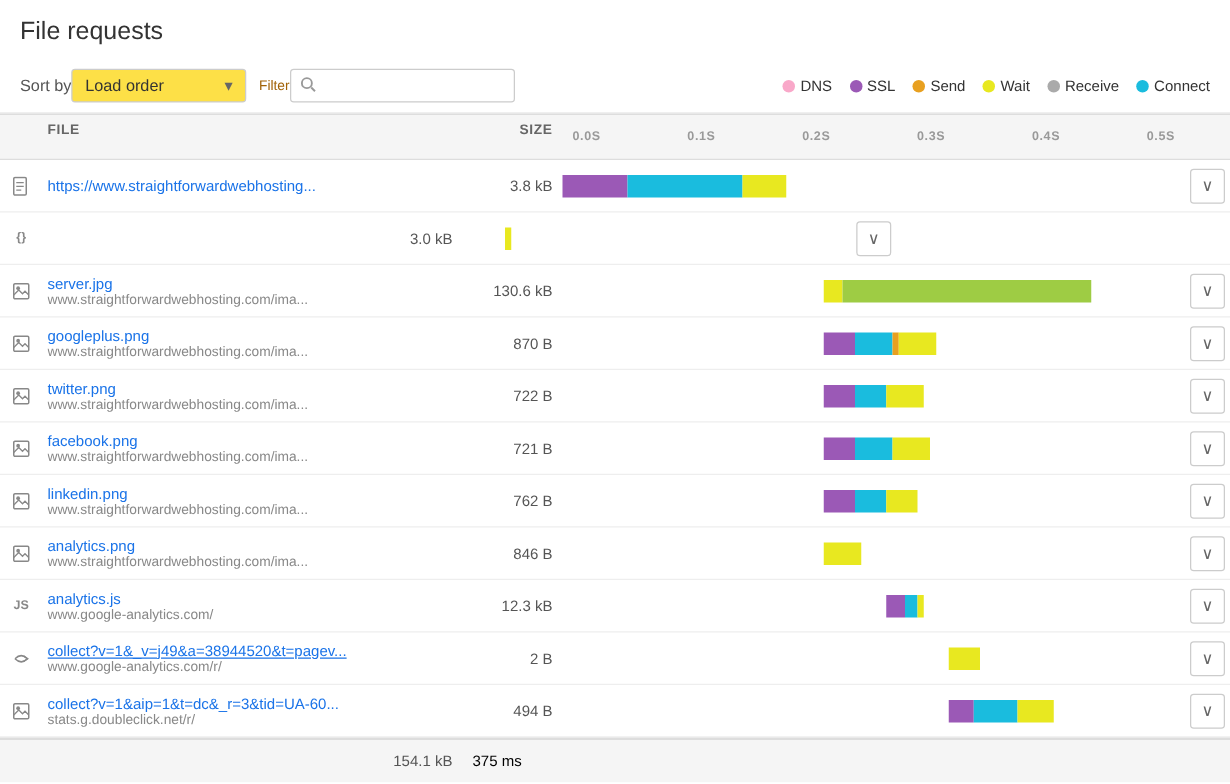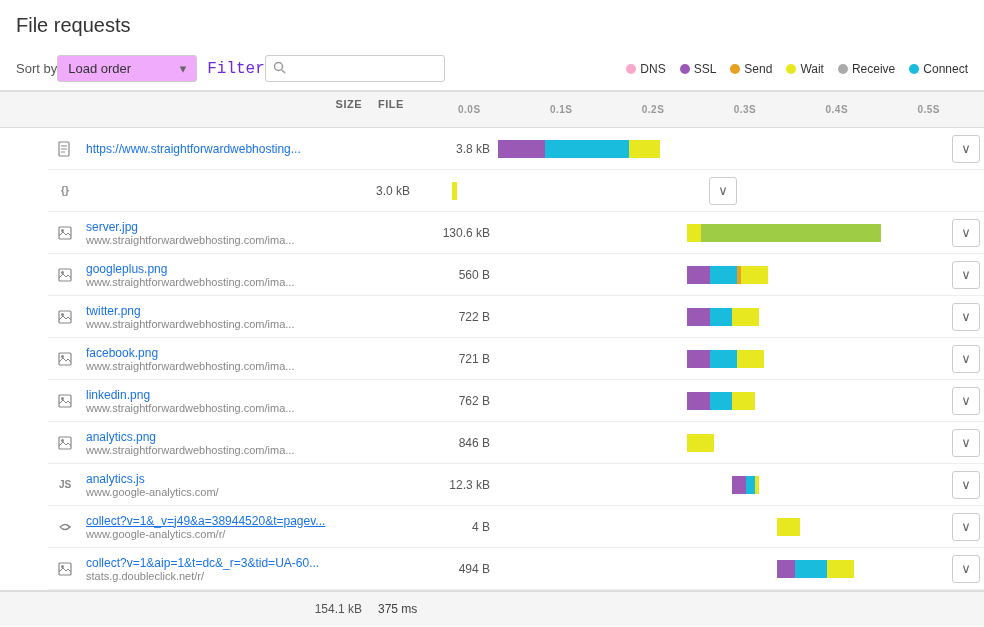--- a/index.html
+++ b/index.html
@@ -2,57 +2,57 @@
 <html><head>
   <meta charset="utf-8">
   <style>
     * { box-sizing: border-box; margin: 0; padding: 0; }
     body { font-family: Arial, sans-serif; font-size: 13px; background: #fff; color: #333; width: 984px; }
     
     .page-title { font-size: 20px; font-weight: normal; padding: 14px 16px 10px; color: #333; }
     
     .toolbar { display: flex; align-items: center; padding: 8px 16px; border-bottom: 1px solid #e0e0e0; }
     .sort-label { color: #555; font-size: 13px; }
-    .sort-select { display: flex; align-items: center; border: 1px solid #ccc; border-radius: 3px; padding: 5px 10px; background: #f0abfc; cursor: pointer; min-width: 140px; justify-content: space-between; font-size: 13px; }
+    .sort-select { display: flex; align-items: center; border: 1px solid #ccc; border-radius: 3px; padding: 5px 10px; background: #fde047; cursor: pointer; min-width: 140px; justify-content: space-between; font-size: 13px; }
     .sort-select .chevron { margin-left: 8px; color: #666; }
-    .filter-label { color: #6d28d9; font-size: 16px; margin-left: 10px; font-family: Liberation Mono, monospace; }
+    .filter-label { color: #a16207; font-size: 11px; margin-left: 10px; }
     .filter-input-wrap { position: relative; display: flex; align-items: center; }
     .filter-input { border: 1px solid #ccc; border-radius: 3px; padding: 5px 8px 5px 28px; font-size: 13px; width: 180px; outline: none; }
     .search-icon-wrap { position: absolute; left: 8px; color: #999; }
     
     .legend { display: flex; align-items: flex-start; gap: 14px; margin-left: auto; font-size: 12px; }
     .legend-item { display: flex; align-items: center; gap: 4px; }
     .legend-dot { width: 10px; height: 10px; border-radius: 50%; }
     
     .table-header { display: grid; grid-template-columns: 30px 340px 80px 1fr 36px; background: #f5f5f5; border-bottom: 1px solid #ddd; border-top: 1px solid #ddd; }
     .th { padding: 6px 8px; font-size: 11px; font-weight: bold; color: #666; text-transform: uppercase; letter-spacing: 0.5px; }
     
     .timeline-header { flex: 1; position: relative; height: 100%; }
     .timeline-ticks { display: flex; justify-content: space-between; font-size: 10px; color: #999; padding: 6px 0; }
     .timeline-tick { }
     
     .table-body { }
-    .table-row { display: grid; grid-template-columns: 30px 340px 80px 1fr 36px; border-bottom: 1px solid #eee; min-height: 42px; align-items: center; margin-left: 48px; }
+    .table-row { display: grid; grid-template-columns: 30px 340px 80px 1fr 36px; border-bottom: 1px solid #eee; min-height: 42px; align-items: center; }
     
     .file-icon { display: flex; align-items: center; justify-content: center; color: #888; font-size: 14px; padding: 0 4px 0 8px; }
     .file-info { padding: 4px 8px; }
     .file-link { color: #1a73e8; text-decoration: none; font-size: 12px; display: block; white-space: nowrap; overflow: hidden; text-overflow: ellipsis; max-width: 310px; }
     .file-url { color: #888; font-size: 11px; white-space: nowrap; overflow: hidden; text-overflow: ellipsis; max-width: 310px; }
     .file-size { padding: 4px 8px; color: #555; font-size: 12px; text-align: right; }
     
     .timeline-cell { position: relative; height: 100%; display: flex; align-items: center; }
     .timeline-bar-wrap { position: relative; width: 100%; height: 18px; }
     .bar-segment { position: absolute; height: 100%; }
     
     .expand-btn { display: flex; align-items: center; justify-content: center; width: 28px; height: 28px; border: 1px solid #ccc; border-radius: 3px; cursor: pointer; color: #666; margin: auto; }
     
     .footer { display: grid; grid-template-columns: 30px 340px 80px 1fr 36px; border-top: 2px solid #ddd; padding: 6px 0; background: #f5f5f5; }
     .footer-label { padding: 4px 8px; font-size: 12px; color: #555; }
     .footer-size { padding: 4px 8px; font-size: 12px; color: #555; text-align: right; }
-    .footer-time { padding: 4px 8px; font-size: 12px; color: #404040; }
+    .footer-time { padding: 4px 8px; font-size: 12px; color: #000000; }
   </style>
 </head>
 <body>
 
 <h1 class="page-title">File requests</h1>
 
 <div class="toolbar">
   <span class="sort-label">Sort by</span>
   <div class="sort-select">
     <span>Load order</span>
@@ -92,22 +92,22 @@
       </div>
       <div class="legend-item">
         <span class="legend-dot" style="background:#1abcde"></span>
         <span>Connect</span>
       </div>
     </div>
 </div>
 
 <div class="table-header">
   <div class="th"></div>
+  <div class="th">FILE</div>
   <div class="th" style="text-align:right">SIZE</div>
-  <div class="th">FILE</div>
   <div class="th timeline-header" id="timeline-header">
       <div class="timeline-ticks">
         <span class="timeline-tick">0.0s</span>
         <span class="timeline-tick">0.1s</span>
         <span class="timeline-tick">0.2s</span>
         <span class="timeline-tick">0.3s</span>
         <span class="timeline-tick">0.4s</span>
         <span class="timeline-tick">0.5s</span>
       </div>
     </div>
@@ -175,21 +175,21 @@
         <svg width="14" height="14" viewBox="0 0 14 14">
           <rect x="1" y="1" width="12" height="12" rx="1" stroke="#888" stroke-width="1.2" fill="none"></rect>
           <circle cx="4.5" cy="4.5" r="1.5" fill="#888"></circle>
           <polyline points="1,10 5,6 8,9 10,7 13,10" stroke="#888" stroke-width="1" fill="none"></polyline>
         </svg>
       </div>
       <div class="file-info">
         <a class="file-link" href="#">googleplus.png</a>
         <div class="file-url">www.straightforwardwebhosting.com/ima...</div>
       </div>
-      <div class="file-size">560 B</div>
+      <div class="file-size">870 B</div>
       <div class="timeline-cell" style="position: relative;">
         <div class="timeline-bar-wrap" style="position: relative; width: 100%; height: 18px;">
           <div class="bar-segment" style="position: absolute; left: 42%; width: 5%; height: 100%; background-color: rgb(155, 89, 182);"></div>
           <div class="bar-segment" style="position: absolute; left: 47%; width: 6%; height: 100%; background-color: rgb(26, 188, 222);"></div>
           <div class="bar-segment" style="position: absolute; left: 53%; width: 1%; height: 100%; background-color: rgb(232, 160, 32);"></div>
           <div class="bar-segment" style="position: absolute; left: 54%; width: 6%; height: 100%; background-color: rgb(232, 232, 32);"></div>
         </div>
       </div>
       <div class="expand-btn">∨</div>
     </div>
@@ -301,21 +301,21 @@
       <div class="file-icon">
         <svg width="14" height="14" viewBox="0 0 14 14">
           <path d="M2 7 Q7 2 12 7 Q7 12 2 7" stroke="#888" stroke-width="1.2" fill="none"></path>
           <polyline points="9,5 12,7 9,9" stroke="#888" stroke-width="1.2" fill="none"></polyline>
         </svg>
       </div>
       <div class="file-info">
         <a class="file-link" href="#" style="color: rgb(26, 115, 232); text-decoration: underline;">collect?v=1&amp;_v=j49&amp;a=38944520&amp;t=pagev...</a>
         <div class="file-url">www.google-analytics.com/r/</div>
       </div>
-      <div class="file-size">4 B</div>
+      <div class="file-size">2 B</div>
       <div class="timeline-cell" style="position: relative;">
         <div class="timeline-bar-wrap" style="position: relative; width: 100%; height: 18px;">
           <div class="bar-segment" style="position: absolute; left: 62%; width: 5%; height: 100%; background-color: rgb(232, 232, 32);"></div>
         </div>
       </div>
       <div class="expand-btn">∨</div>
     </div>
     <div class="table-row">
       <div class="file-icon">
         <svg width="14" height="14" viewBox="0 0 14 14">

